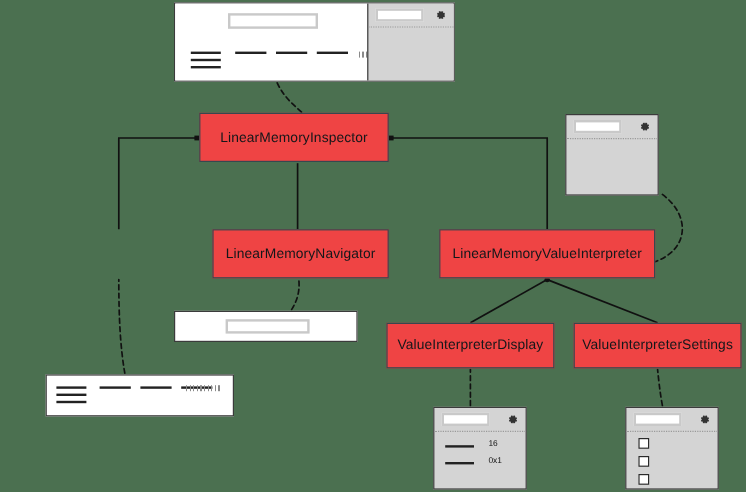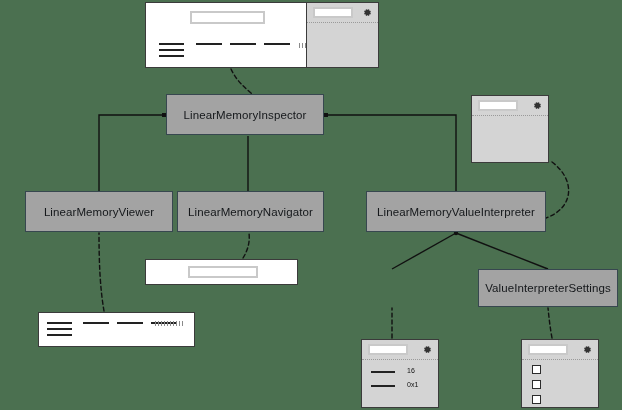--- a/index.html
+++ b/index.html
@@ -17,21 +17,21 @@
   }
   #edges {
     position: absolute;
     left: 0; top: 0;
     width: 622px; height: 410px;
     pointer-events: none;
   }
   
   .node {
     position: absolute;
-    background: #a3a3a3;
+    background: #ef4444;
     border: 1px solid #37474f;
     box-sizing: border-box;
     display: flex;
     align-items: center;
     justify-content: center;
     color: #14171a;
     font-size: 11.5px;
     letter-spacing: .1px;
     white-space: nowrap;
   }
@@ -197,32 +197,32 @@
           <path d="M14 9.1l-1.2-.6a4.9 4.9 0 0 0 0-1l1.2-.6-.9-2.2-1.3.4a5 5 0 0 0-.8-.8l.4-1.3L9.2 2l-.6 1.2a4.9 4.9 0 0 0-1.2 0L6.8 2l-2.2.9.4 1.3a5 5 0 0 0-.8.8L2.9 4.6 2 6.8l1.2.6a4.9 4.9 0 0 0 0 1.2L2 9.2l.9 2.2 1.3-.4c.25.3.52.57.8.8l-.4 1.3 2.2.9.6-1.2a4.9 4.9 0 0 0 1.2 0l.6 1.2 2.2-.9-.4-1.3c.3-.24.56-.5.8-.8l1.3.4.9-2.3z"></path>
         </svg>
       </span>
     </div>
   </div>
 
   <div class="node" style="left:166px; top:94px; width:158px; height:41px;">
     <span>LinearMemoryInspector</span>
   </div>
 
-  <div class="node" style="left:25px; top:191px; width:148px; height:41px;">
-    <span>LinearMemoryViewer</span>
-  </div>
 
   <div class="node" style="left:366px; top:191px; width:180px; height:41px;">
     <span>LinearMemoryValueInterpreter</span>
   </div>
 
   <div class="node" style="left:177px; top:191px; width:147px; height:41px;">
     <span>LinearMemoryNavigator</span>
   </div>
 
+  <div class="node" style="left:322px; top:269px; width:140px; height:38px;">
+    <span>ValueInterpreterDisplay</span>
+  </div>
 
   <div class="node" style="left:478px; top:269px; width:140px; height:38px;align-items:center;">
     <span>ValueInterpreterSettings</span>
   </div>
 
   <div class="mock" style="left:145px; top:259px; width:153px; height:26px;">
     <div class="addrbox" style="left:42px; top:6px; width:70px; height:12px;"></div>
   </div>
 
   <div class="mock" style="left:38px; top:312px; width:157px; height:35px;">

